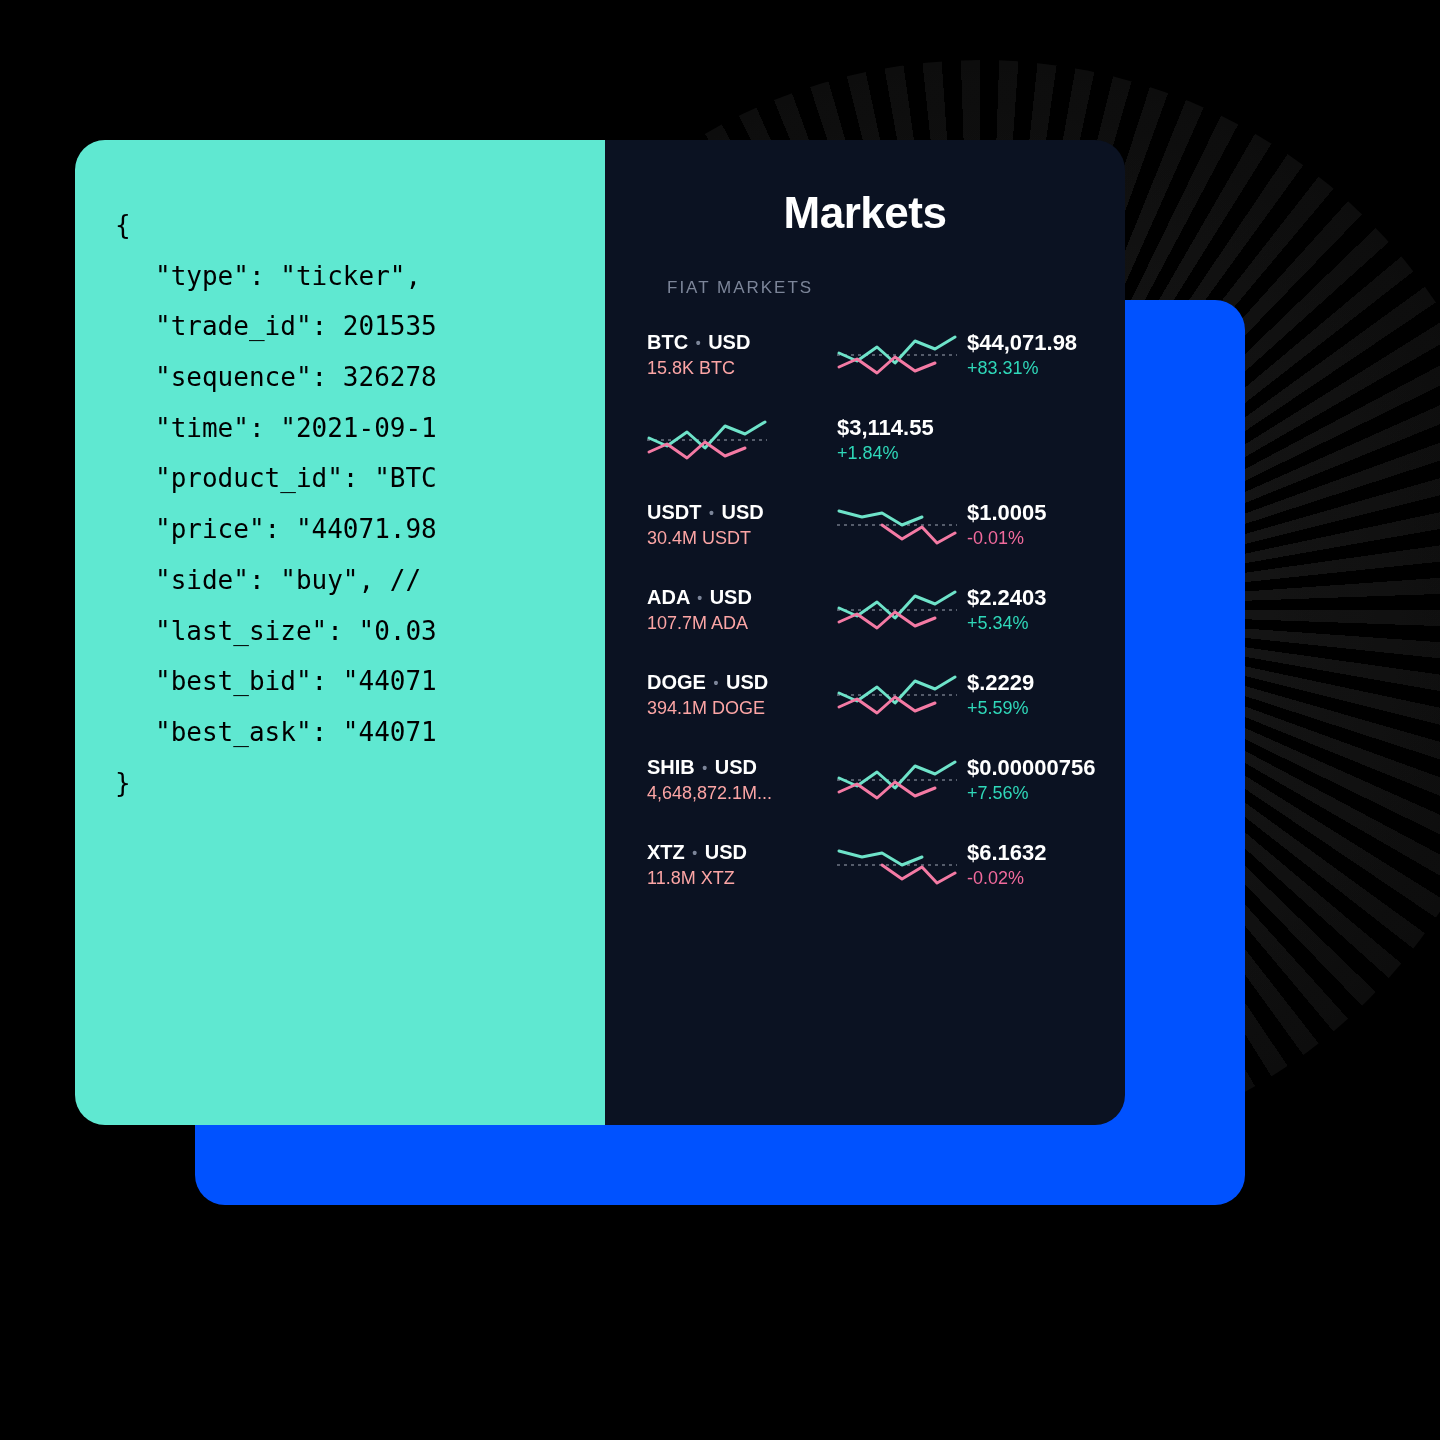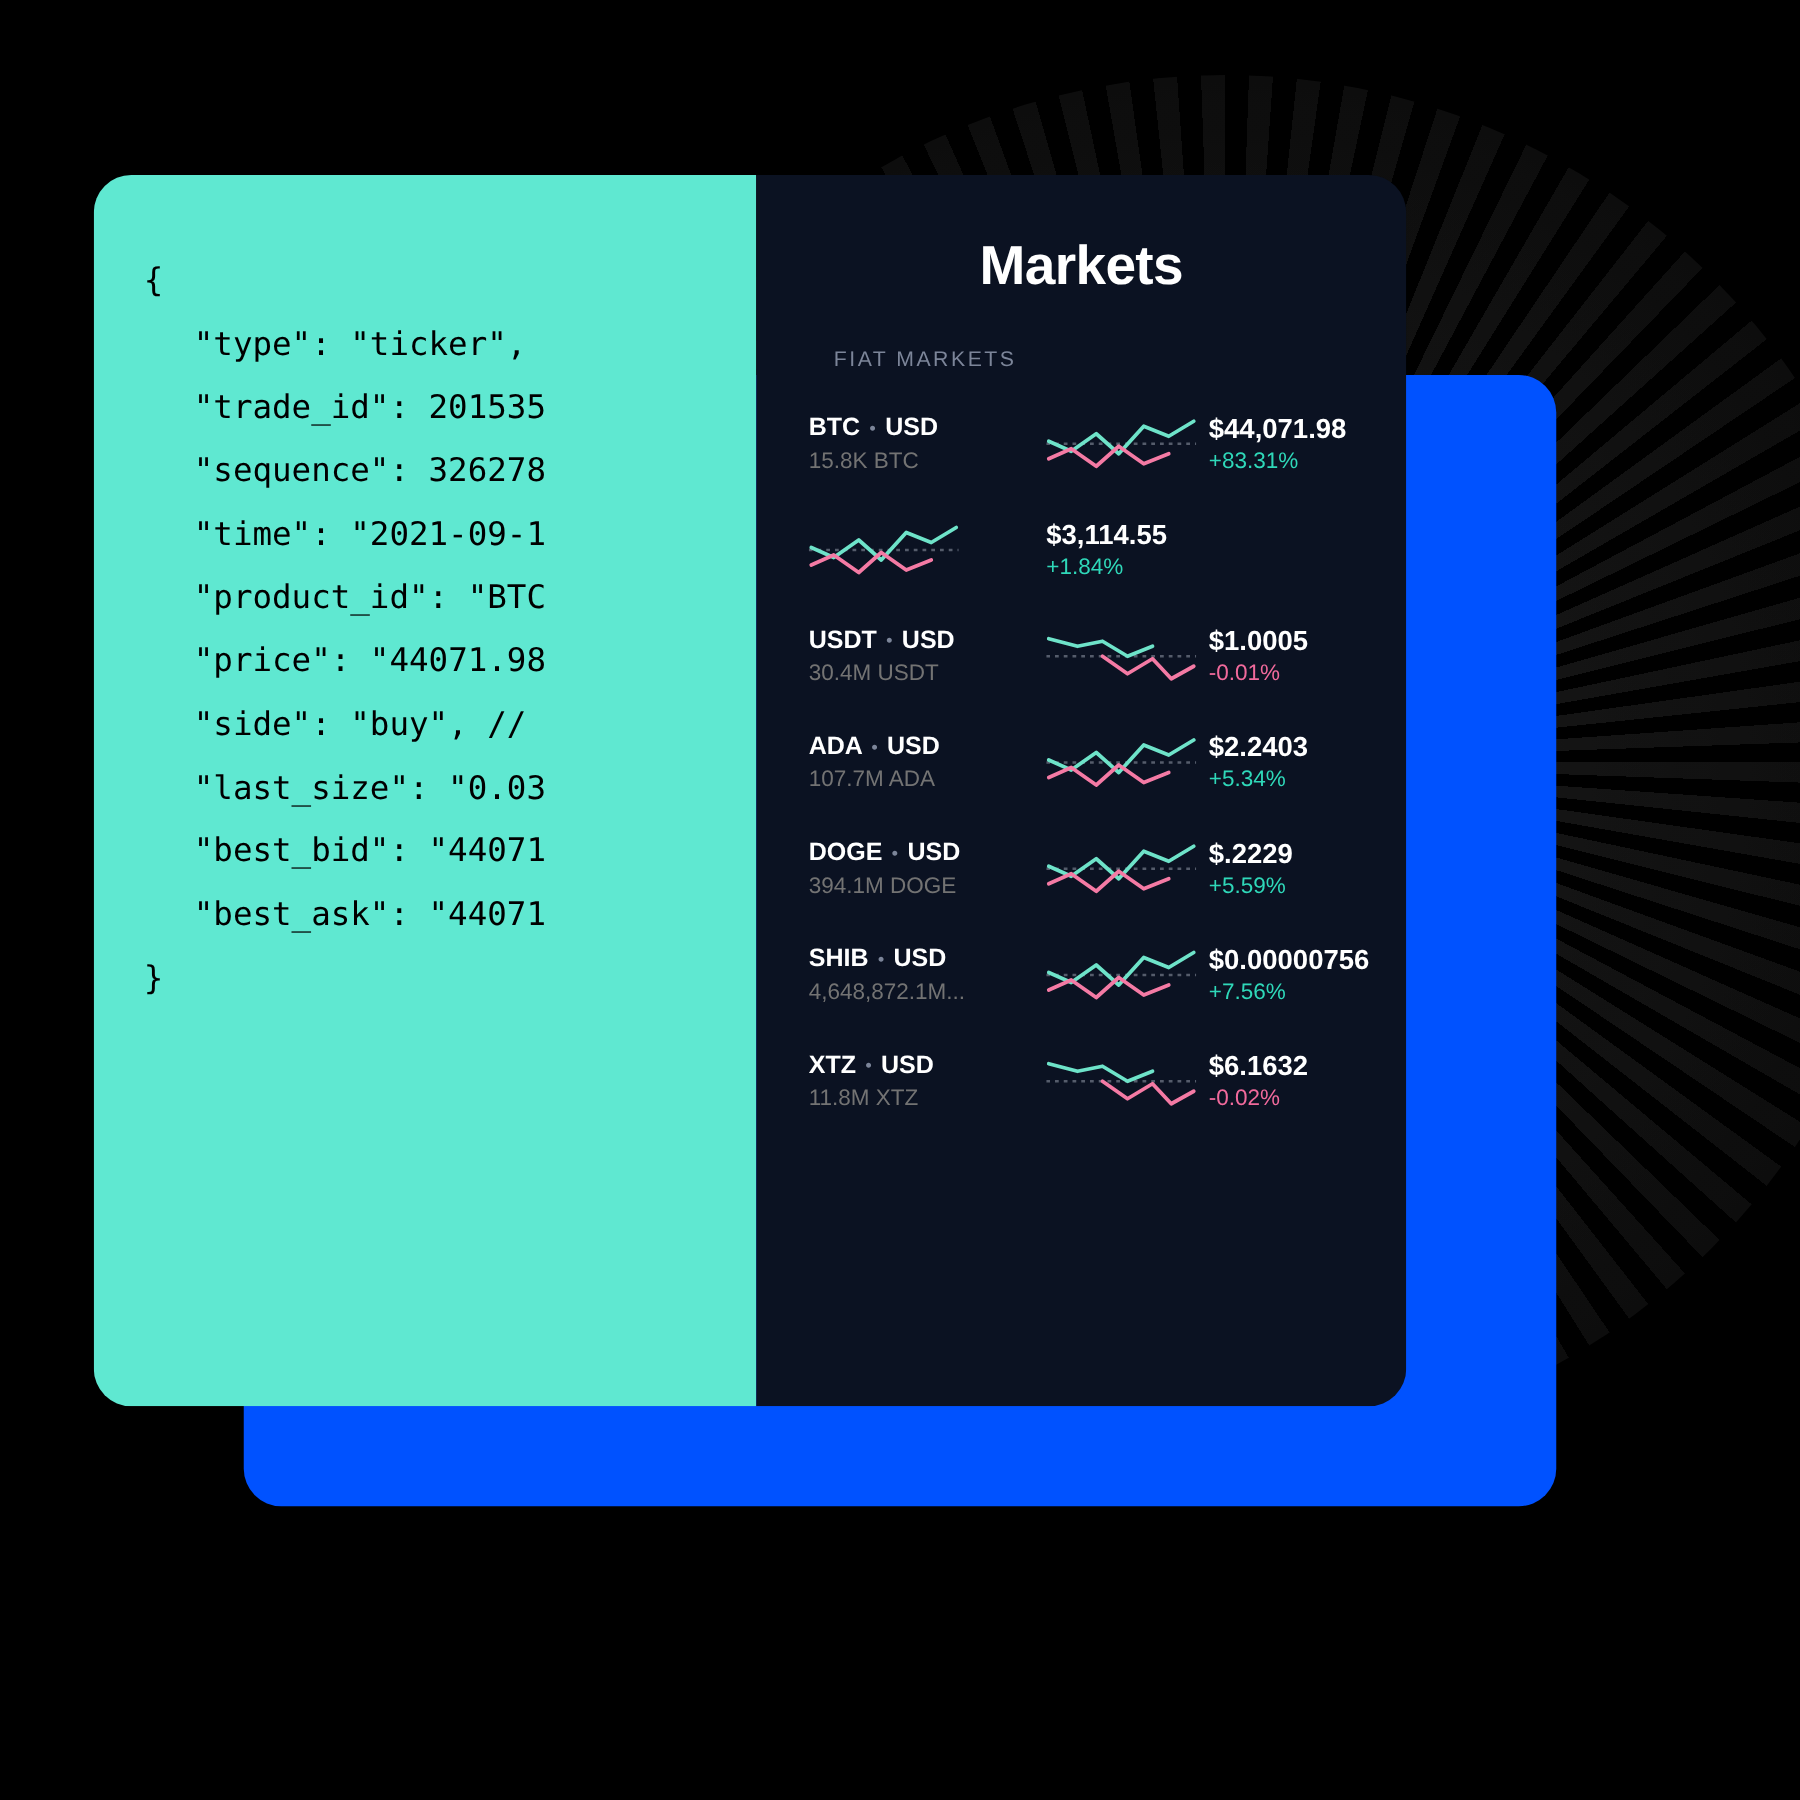--- a/index.html
+++ b/index.html
@@ -80,21 +80,21 @@
   .market-list { display: flex; flex-direction: column; gap: 36px; }
   .market-row {
     display: grid;
     grid-template-columns: 180px 120px 1fr;
     align-items: center;
     gap: 10px;
   }
   .pair-block { display: flex; flex-direction: column; gap: 4px; }
   .pair-line { font-size: 20px; font-weight: 600; color: #fff; white-space: nowrap; }
   .dot { color: #7c8599; margin: 0 2px; font-size: 14px; vertical-align: middle; }
-  .volume { font-size: 18px; color: #737373; white-space: nowrap; overflow: hidden; text-overflow: ellipsis; max-width: 170px; }
+  .volume { font-size: 18px; color: #fca5a5; white-space: nowrap; overflow: hidden; text-overflow: ellipsis; max-width: 170px; }
   .spark { width: 120px; height: 44px; }
   .price-block { text-align: left; }
   .price { font-size: 22px; font-weight: 600; color: #fff; }
   .change { font-size: 18px; margin-top: 2px; }
   .change.pos { color: #2fd8b9; }
   .change.neg { color: #f16a9c; }
 </style>
 </head>
 <body>
 

